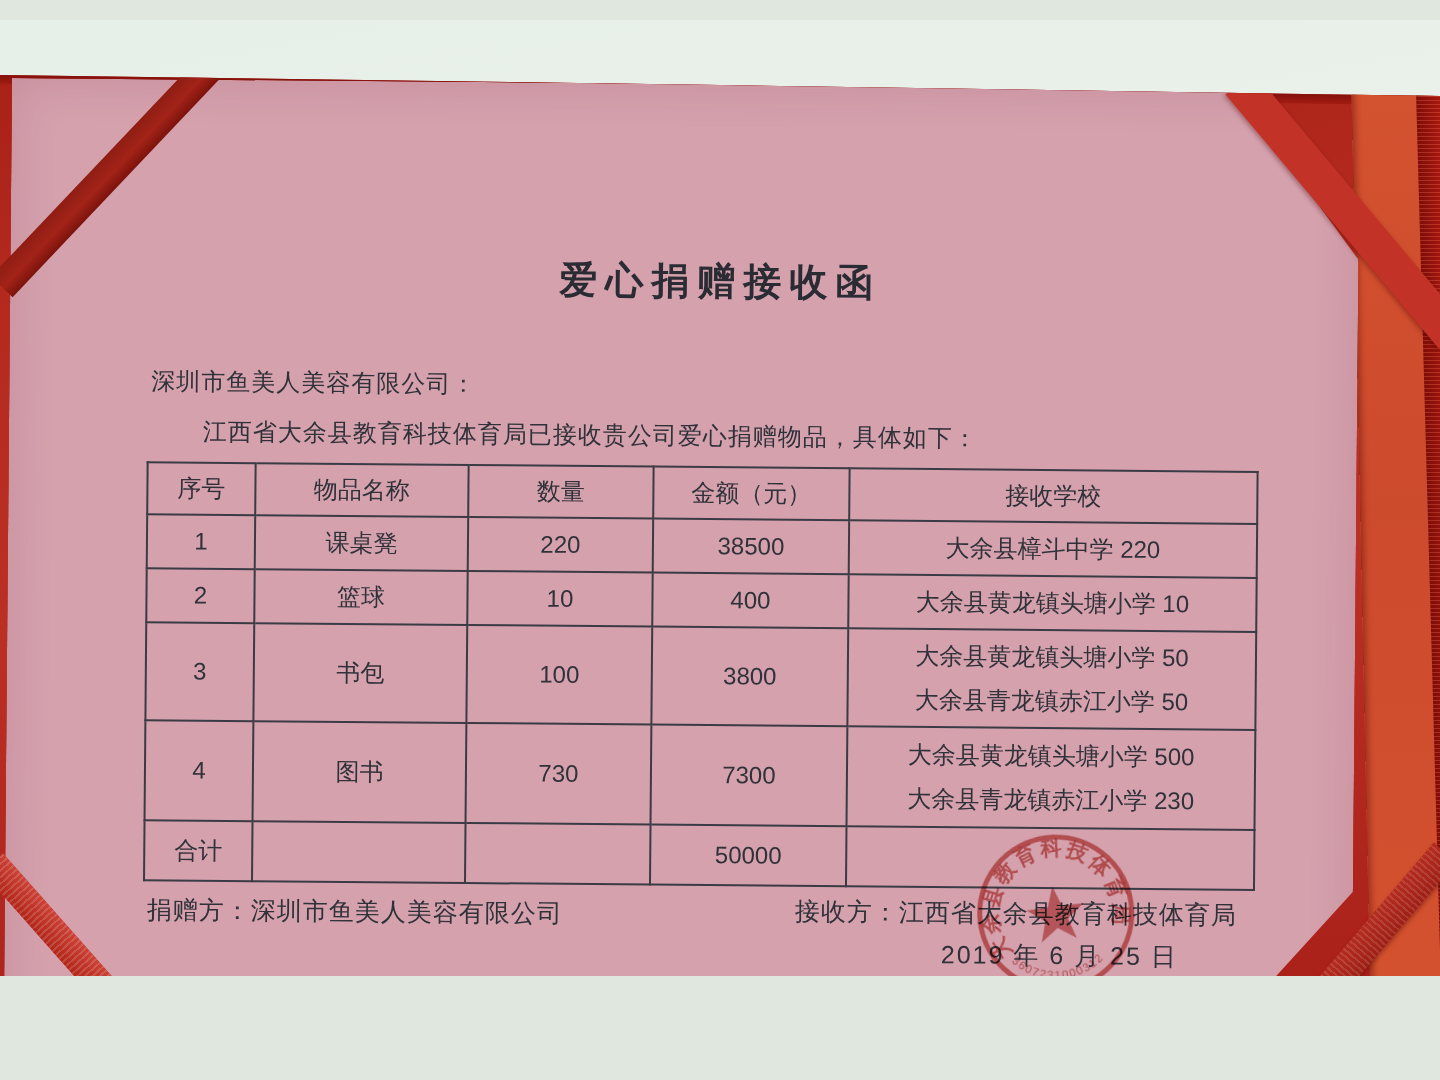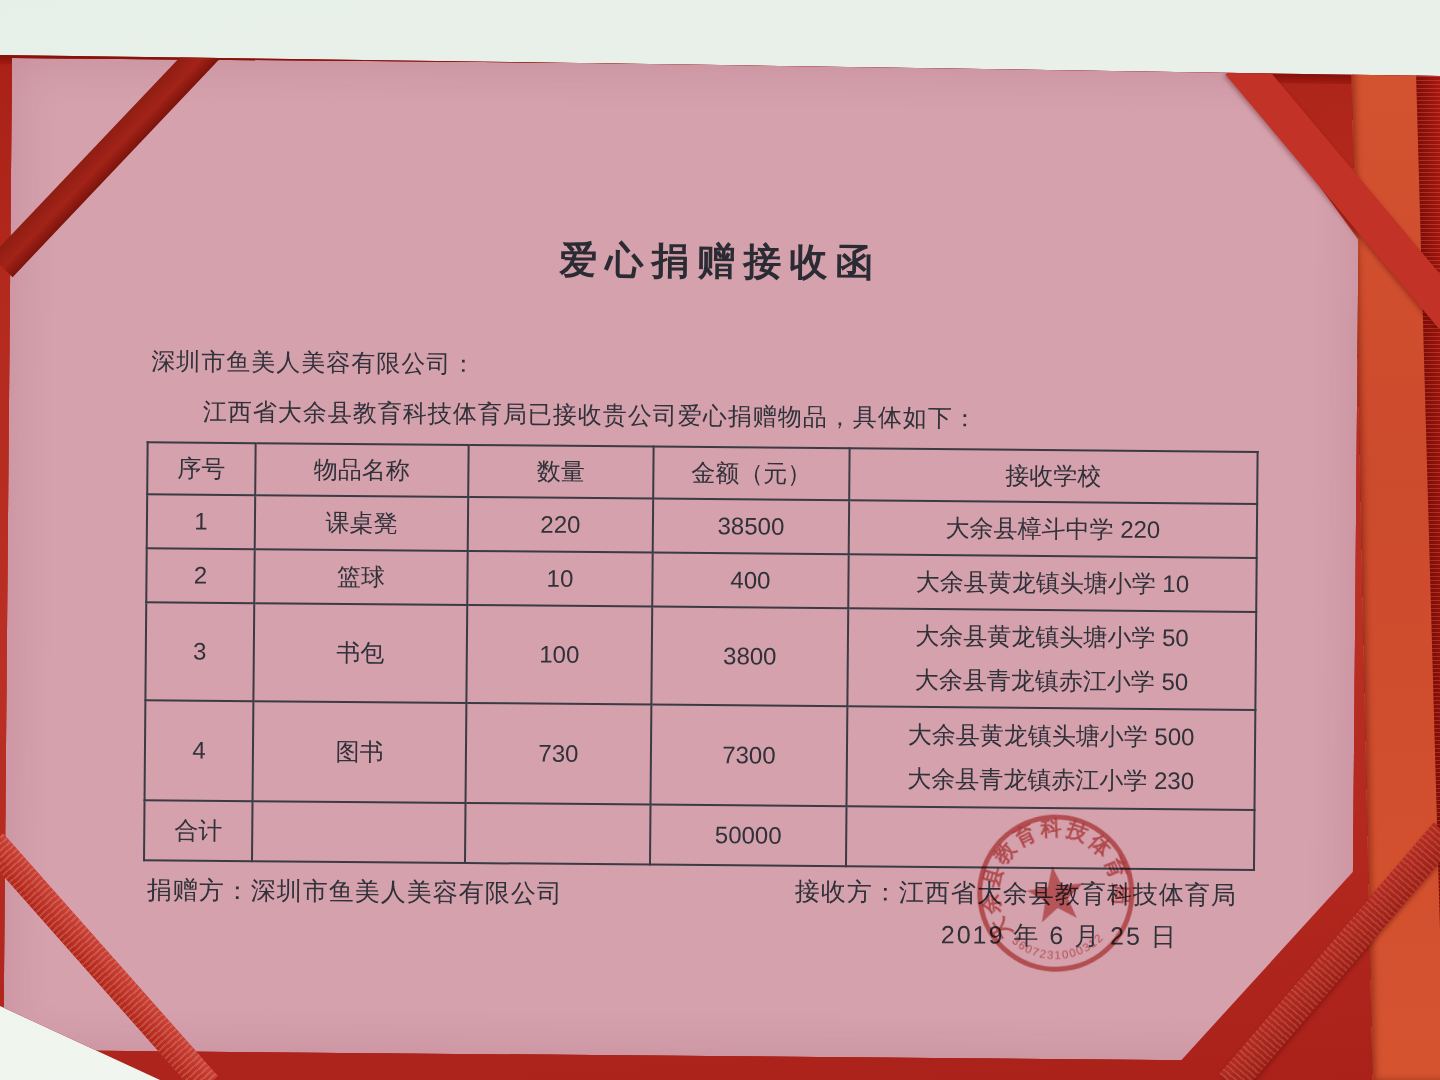--- a/index.html
+++ b/index.html
@@ -1,18 +1,18 @@
 <!DOCTYPE html>
 <html><head>
 <meta charset="utf-8">
 <style>
   html,body{margin:0;padding:0;background:#dfe7df;}
-  .scene{position:relative;width:1440px;height:1080px;overflow:hidden;
+  .scene{position:relative;width:1440px;height:956px;overflow:hidden;
          background:linear-gradient(170deg,#e6efe8 0%,#edf3ec 55%,#f3f6f0 100%);
-         font-family:"Liberation Sans","DejaVu Sans",sans-serif;}
+         font-family:"Liberation Sans","DejaVu Sans",sans-serif;margin-top:20px;}
   
   .folder{position:absolute;inset:0;
           clip-path:polygon(0 55px,720px 65px,1440px 76px,1440px 1080px,160px 1080px,0 1006px);
           background:linear-gradient(176deg,#a61f15 0%,#b52a1f 28%,#bb3024 58%,#aa211a 100%);}
   .folder-top-edge{position:absolute;left:-10px;top:47px;width:1470px;height:17px;
           background:linear-gradient(180deg,#6f0d08,#8c130c 60%,#a21c12);
           transform:rotate(0.85deg);transform-origin:0 0;}
   .lining{position:absolute;left:1350px;top:0;width:82px;height:1080px;
           transform:skewX(1.2deg);transform-origin:50% 0;
           background:linear-gradient(180deg,#d4532f 0%,#cd4b2d 45%,#d5532f 100%);

